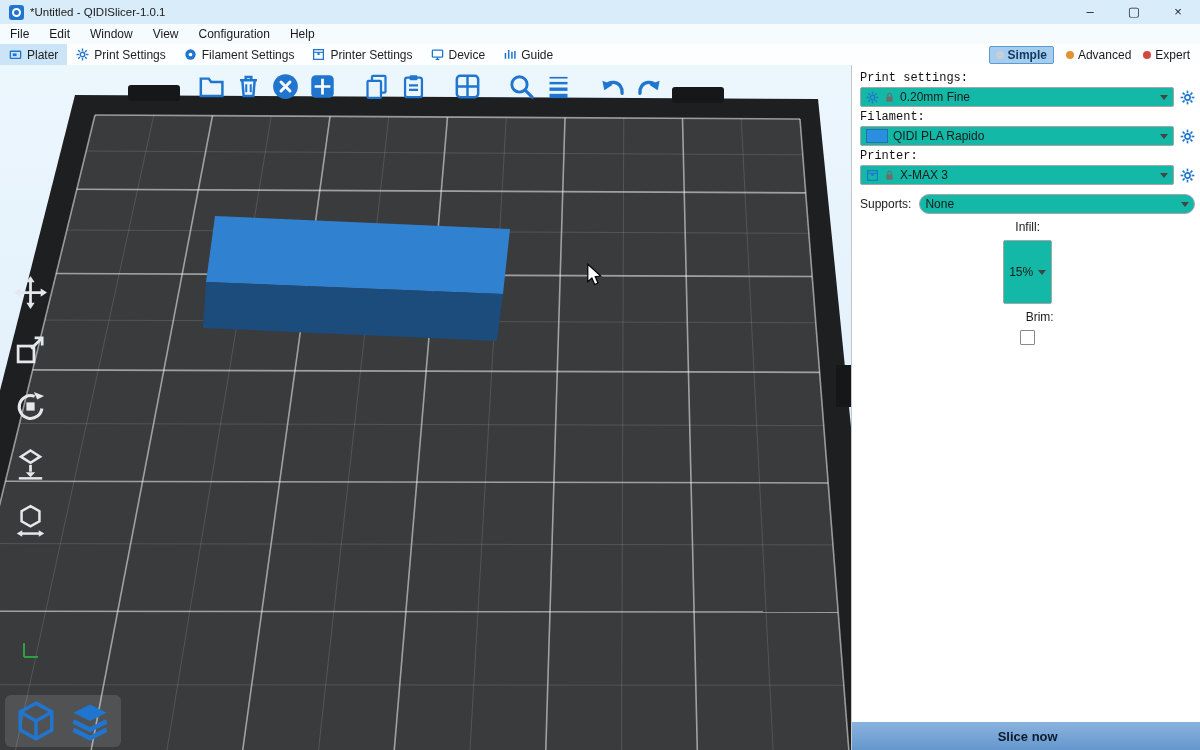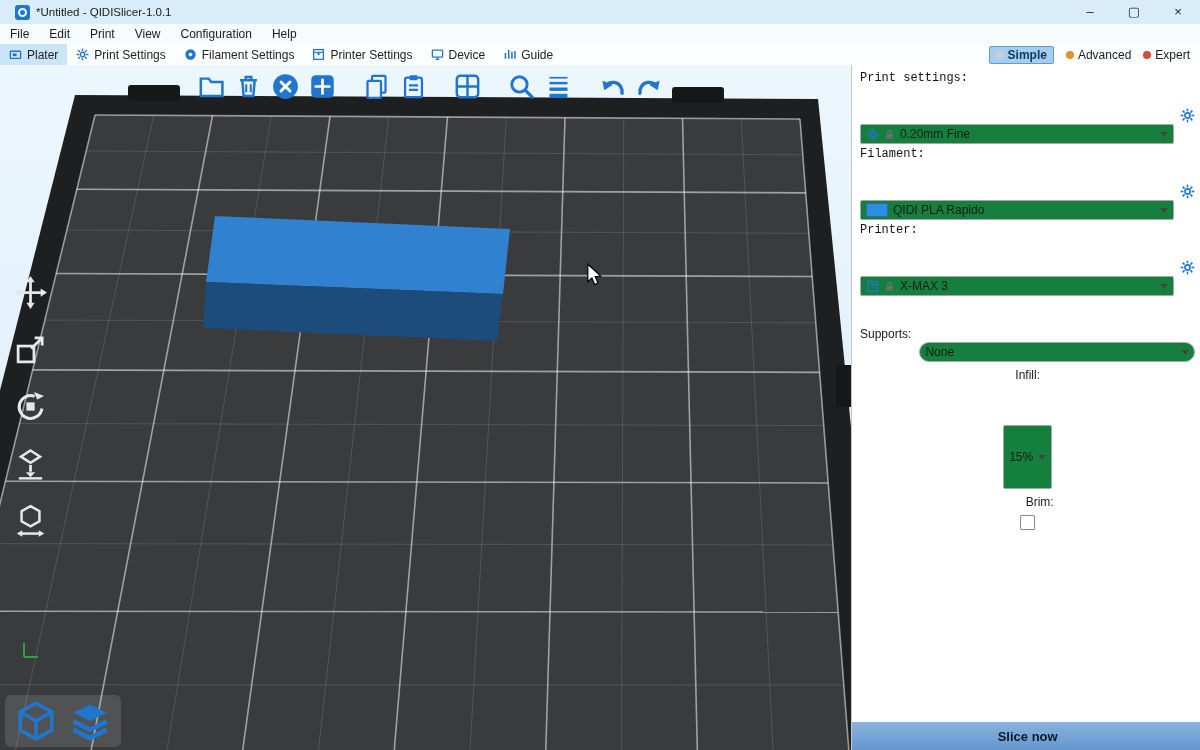--- a/index.html
+++ b/index.html
@@ -1,19 +1,19 @@
 <!DOCTYPE html>
 <html style="--accent: #2076cf; --titlebar: #d8ecf9; --menubar: #f6fbfe; --tabbar: #fcfeff; --tabactive: #cbe4f7; --viewporttop: #ecf6fd; --viewportbottom: #d9ecf9; --bed: #3a3b3d; --bedframe: #1e1f21; --gridminor: rgba(255,255,255,0.13); --gridmajor: rgba(240,245,250,0.55); --objecttop: #3081cf; --objectfront: #1c4c7c; --filamentswatch: #2a8fe0; --panel: #ffffff; --panelborder: #c6c6c6; --comboborder: #a6a6a6; --slicebtn1: #8ab3de; --slicebtn2: #6597cd; --slicetext: #0c1a2e; --modebg: #a6cded; --modeborder: #5d9bd3; --dotsimple: #c4cfd8; --dotadv: #e2922e; --dotexp: #d34b40;"><head>
 <meta charset="utf-8">
 <style>
   html,body{margin:0;padding:0;background:#888;}
   .app{position:relative;width:1200px;height:750px;overflow:hidden;background:#fff;
        font-family:"Liberation Sans",sans-serif;font-size:12px;color:#1a1a1a;}
   
-  .titlebar{height:24px;background:var(--titlebar);display:flex;align-items:center;padding-left:15px;}
+  .titlebar{height:24px;background:var(--titlebar);display:flex;align-items:center;padding-left:9px;}
   .app-icon{width:15px;height:15px;border-radius:3px;background:var(--accent);position:relative;margin-right:6px;flex:0 0 auto;}
   .app-icon:after{content:"";position:absolute;inset:3px;border:2px solid #fff;border-radius:50%;}
   .title{font-size:11.5px;}
   .win-controls{margin-left:auto;display:flex;height:24px;}
   .win-btn{width:44px;text-align:center;line-height:24px;font-size:13px;color:#222;}
   
   .menubar{height:20px;background:var(--menubar);display:flex;align-items:flex-end;}
   .menu-item{padding:0 10px;line-height:20px;}
   
   .tabbar{height:21px;background:var(--tabbar);display:flex;align-items:stretch;border-bottom:1px solid #d8d8d8;}
@@ -45,22 +45,22 @@
   
   .view-toggle{position:absolute;left:5px;bottom:3px;display:flex;gap:12px;align-items:center;
                background:rgba(255,255,255,0.12);border-radius:6px;padding:5px 10px;}
   .vbtn{color:var(--accent);display:flex;}
   .vbtn svg{width:42px;height:42px;}
   .cursor{position:absolute;left:586px;top:198px;width:18px;height:24px;}
   
   .sidebar{position:relative;flex:1;background:var(--panel);padding:3px 8px 0 8px;box-sizing:border-box;}
   .sb-label{margin:3px 0 2px;color:#111;font-family:Liberation Mono, monospace;}
   .srow{display:flex;align-items:center;gap:6px;margin-bottom:2px;}
-  .combo{flex:1;height:20px;border:1px solid var(--comboborder);border-radius:2px;background:#15803d;
-         display:flex;align-items:center;padding:0 5px;gap:5px;box-sizing:border-box;margin-top:37px;}
+  .combo{flex:1;height:20px;border:1px solid var(--comboborder);border-radius:2px;background:#14b8a6;
+         display:flex;align-items:center;padding:0 5px;gap:5px;box-sizing:border-box;}
   .combo .val{flex:1;white-space:nowrap;overflow:hidden;}
   .chev{width:0;height:0;border-left:4px solid transparent;border-right:4px solid transparent;border-top:5px solid #444;flex:0 0 auto;}
   .ic{width:13px;height:13px;flex:0 0 auto;}
   .acc{color:var(--accent);}
   .lockc{color:#6d6d6d;width:11px;height:11px;}
   .gearbtn{width:15px;height:15px;color:var(--accent);}
   .swatch{width:20px;height:12px;background:var(--filamentswatch);border:1px solid #2b6cab;flex:0 0 auto;}
   .sup-row .combo{flex:0 0 276px;margin-left:2px;border-radius:10px;}
   .inf-combo{flex:0 0 64px;}
   .brim-label{margin-left:24px;}
@@ -203,21 +203,21 @@
     <div class="win-controls">
       <div class="win-btn">–</div>
       <div class="win-btn">▢</div>
       <div class="win-btn">×</div>
     </div>
   </div>
 
   <div class="menubar">
     <span class="menu-item">File</span>
     <span class="menu-item">Edit</span>
-    <span class="menu-item">Print</span>
+    <span class="menu-item">Window</span>
     <span class="menu-item">View</span>
     <span class="menu-item">Configuration</span>
     <span class="menu-item">Help</span>
   </div>
 
   <div class="tabbar">
     <div class="tab active">
       <svg class="ic">
           <use href="#i-bed"></use>
         </svg>

